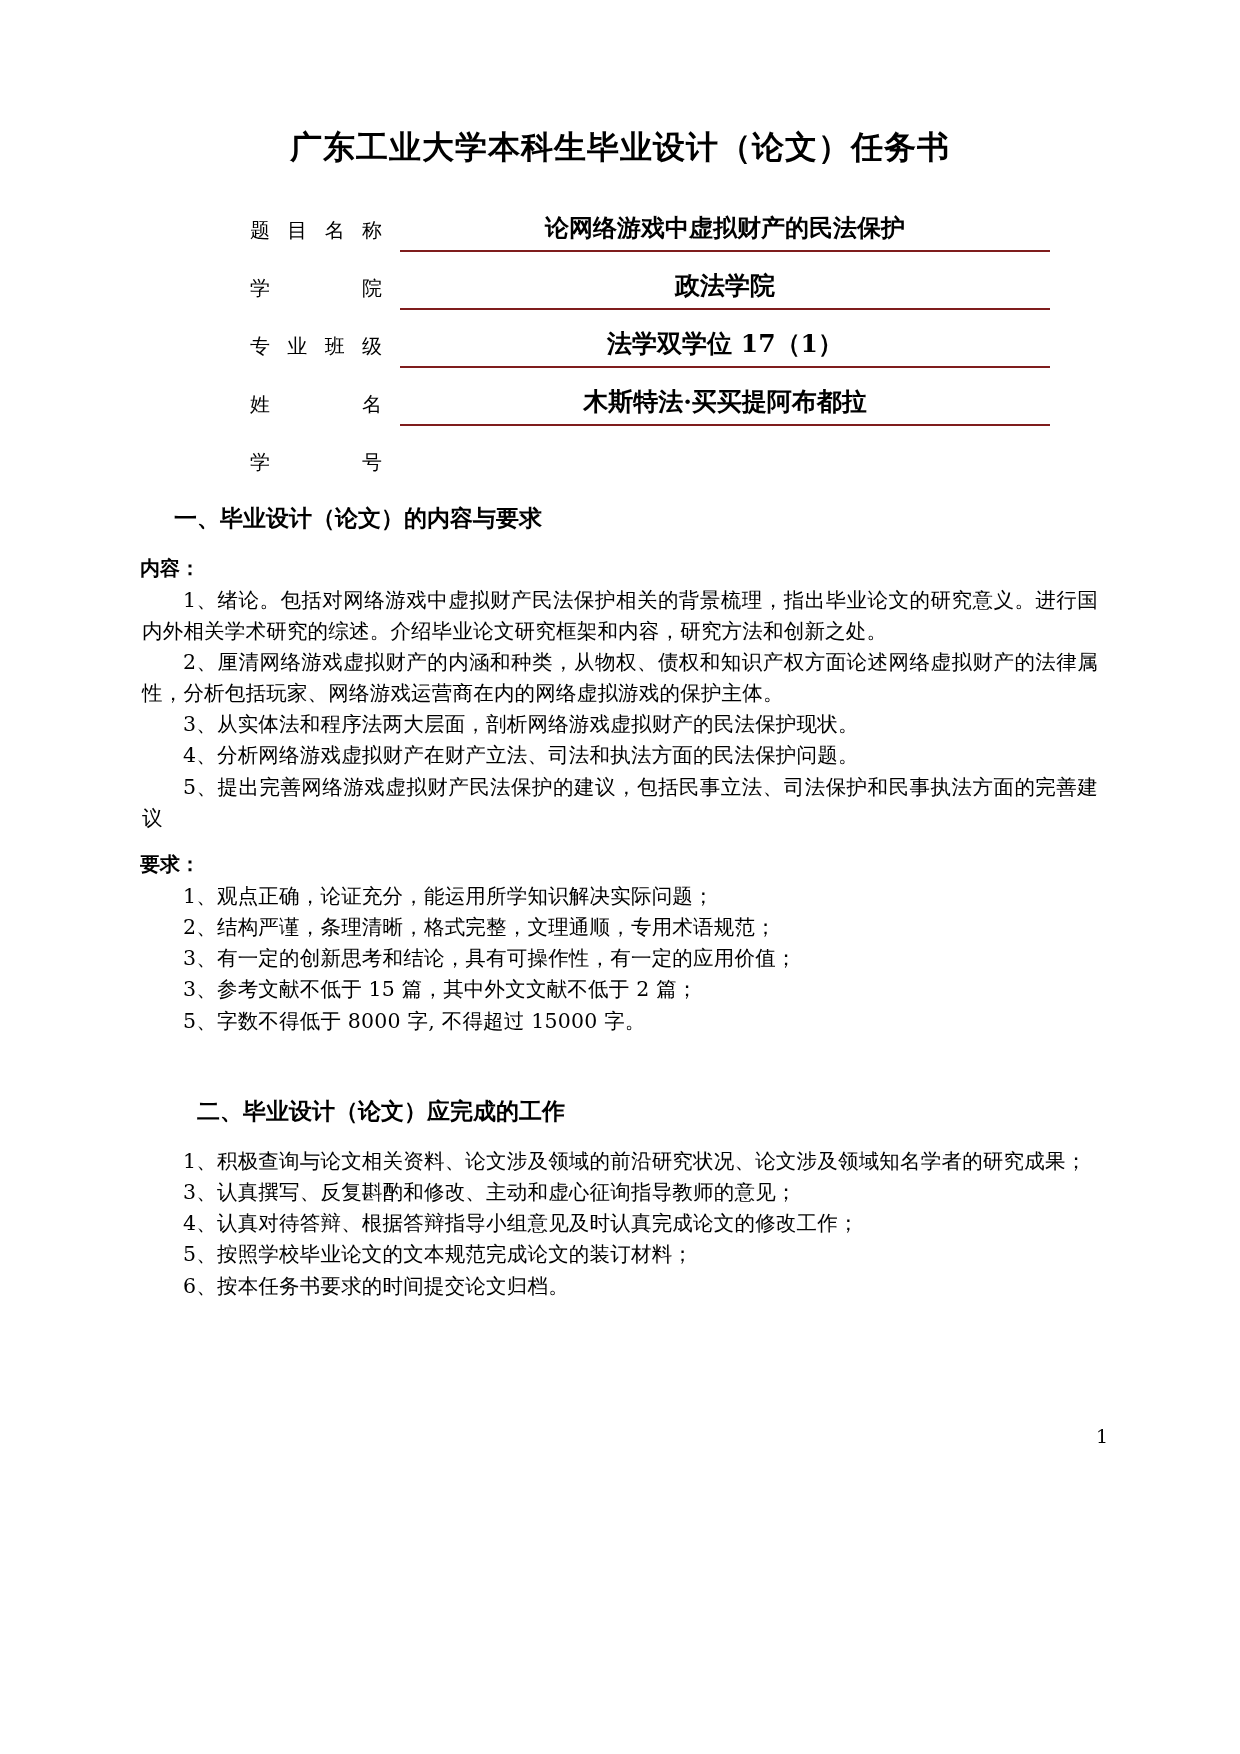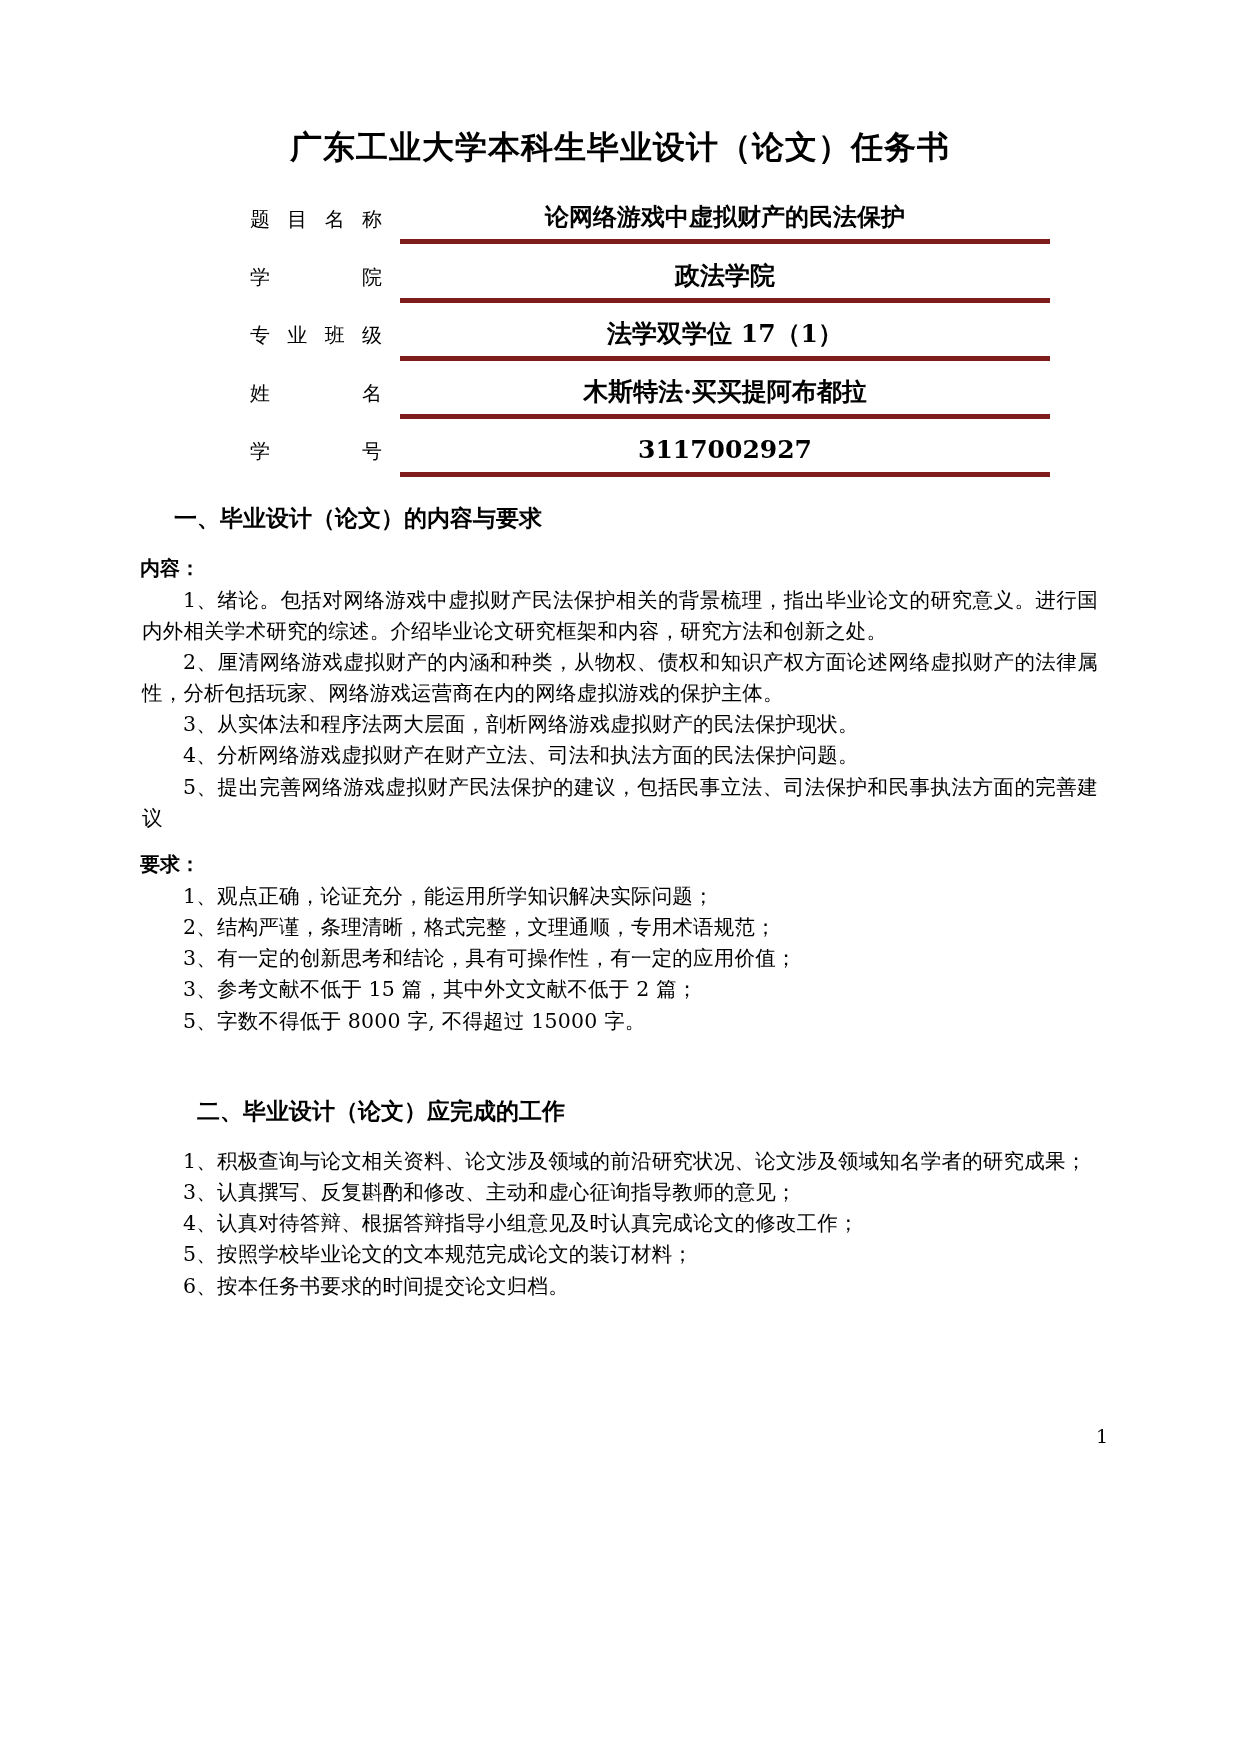--- a/index.html
+++ b/index.html
@@ -39,38 +39,38 @@
   }
 
   
   .meta {
     margin-top: 28px;
     width: 800px;
     margin-left: 110px;
   }
   .meta-row {
     display: flex;
-    align-items: center;
+    align-items: flex-end;
     min-height: 58px;
   }
   .meta-label {
     width: 150px;
     flex: 0 0 150px;
     font-size: 20px;
     font-family: "DejaVu Serif", "Liberation Serif", serif;
     text-align: justify;
     text-align-last: justify;
     padding-right: 18px;
     padding-bottom: 8px;
     box-sizing: border-box;
     white-space: nowrap;
   }
   .meta-value {
     flex: 1 1 auto;
-    border-bottom: 5px solid #7f1d1d;
+    border-bottom: 2px solid #7f1d1d;
     text-align: center;
     font-weight: bold;
     font-size: 25px;
     font-family: "DejaVu Serif", "Liberation Serif", serif;
     padding-bottom: 7px;
     line-height: 1.25;
   }
   .meta-row.first .meta-value {
     font-size: 24px;
   }
@@ -146,21 +146,20 @@
         <div class="meta-value">法学双学位 17（1）</div>
       </div>
 
       <div class="meta-row">
         <div class="meta-label">姓　　名</div>
         <div class="meta-value">木斯特法·买买提阿布都拉</div>
       </div>
 
       <div class="meta-row">
         <div class="meta-label">学　　号</div>
-        <div class="meta-value">3117002927</div>
       </div>
 
     </div>
 
     <h2 class="section-heading">一、毕业设计（论文）的内容与要求</h2>
 
     <div class="sub-heading">内容：</div>
 
     <div class="para-list">
       <p class="para">1、绪论。包括对网络游戏中虚拟财产民法保护相关的背景梳理，指出毕业论文的研究意义。进行国内外相关学术研究的综述。介绍毕业论文研究框架和内容，研究方法和创新之处。</p>

